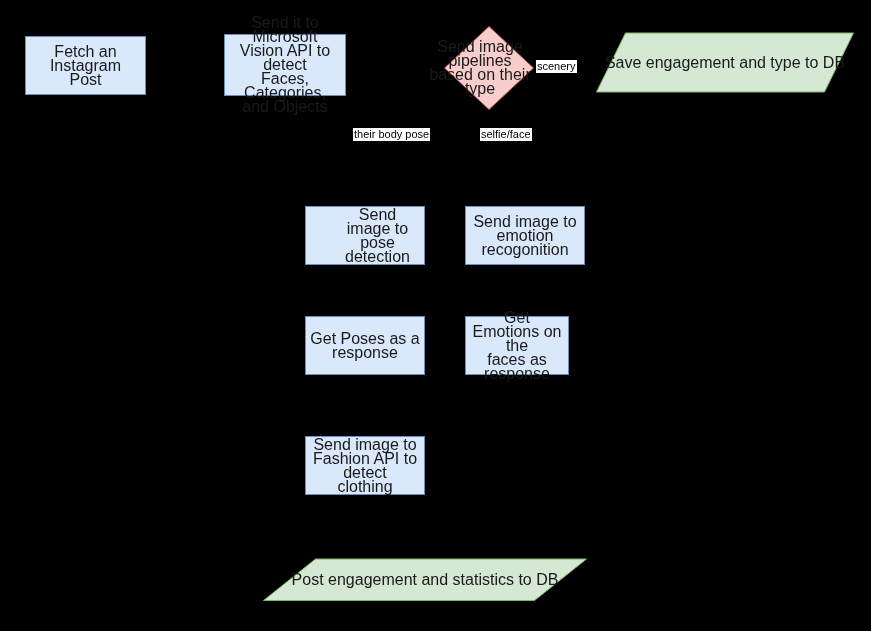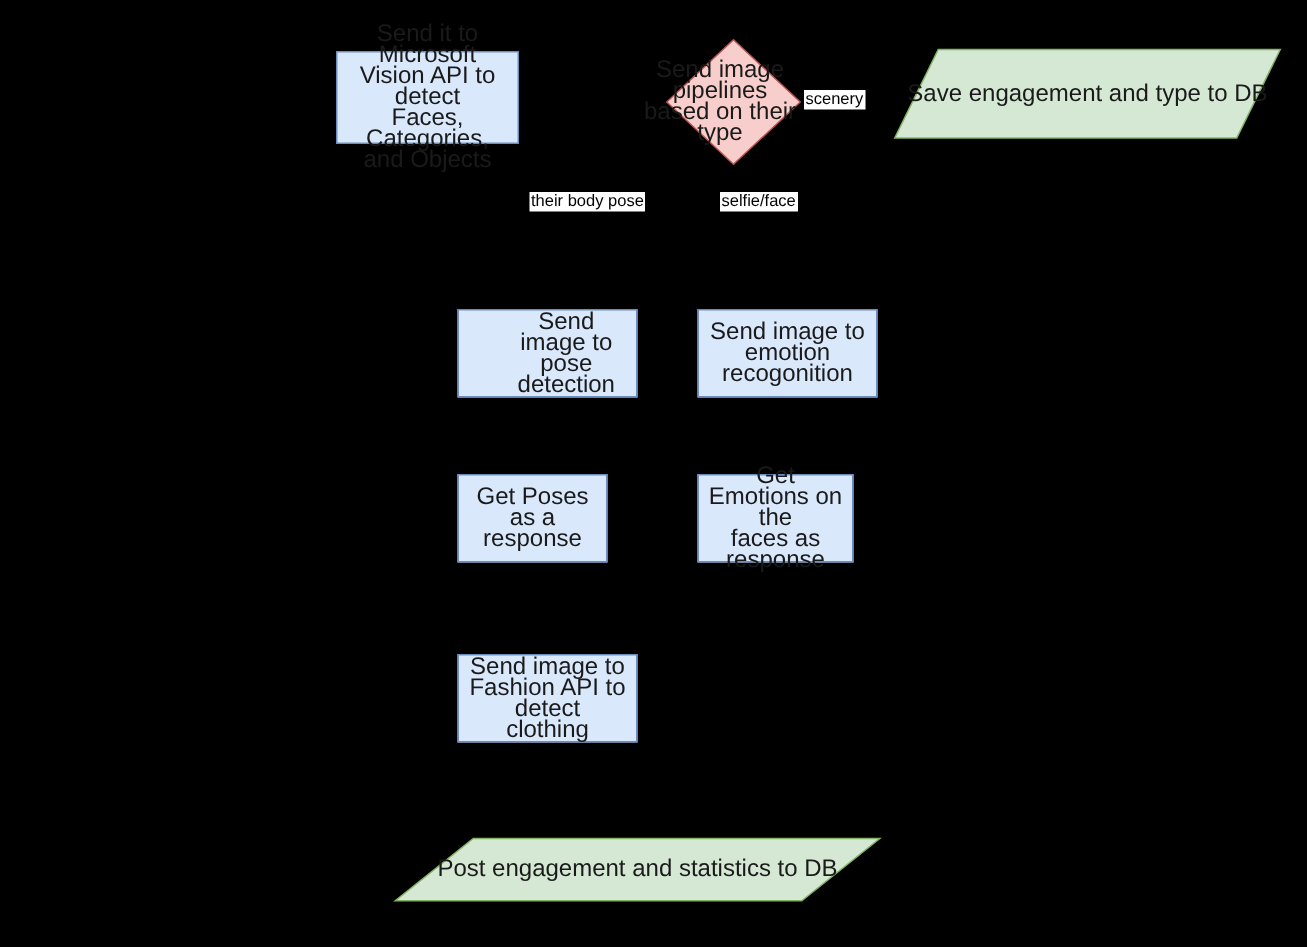--- a/index.html
+++ b/index.html
@@ -89,20 +89,24 @@
     line-height: 13px;
     padding: 0 1px;
     white-space: nowrap;
   }
 </style>
 </head>
 <body>
 
 <div id="canvas">
 
+  <div class="proc" style="left:25px; top:36px; width:121px; height:59px;">
+    <span class="node-label">Fetch an Instagram
+Post</span>
+  </div>
 
   <div class="proc" style="left:224px; top:34px; width:122px; height:62px;">
     <span class="node-label">Send it to Microsoft
 Vision API to detect
 Faces, Categories,
 and Objects</span>
   </div>
 
   <div class="decision" style="left:418px; top:26px; width:90px; height:84px;">
     <svg class="diamond-shape" viewBox="0 0 90 84">
@@ -130,21 +134,21 @@
   <div class="proc" style="left:305px; top:206px; width:120px; height:59px;padding-left:29px;">
     <span class="node-label">Send image to pose
 detection</span>
   </div>
 
   <div class="proc" style="left:465px; top:206px; width:120px; height:59px;">
     <span class="node-label">Send image to
 emotion recogonition</span>
   </div>
 
-  <div class="proc" style="left:305px; top:316px; width:100px; height:59px;">
+  <div class="proc" style="left:305px; top:316px; width:120px; height:59px;">
     <span class="node-label">Get Poses as a
 response</span>
   </div>
 
   <div class="proc" style="left:465px; top:316px; width:104px; height:59px;">
     <span class="node-label">Get Emotions on the
 faces as response</span>
   </div>
 
   <div class="proc" style="left:305px; top:436px; width:120px; height:59px;">

